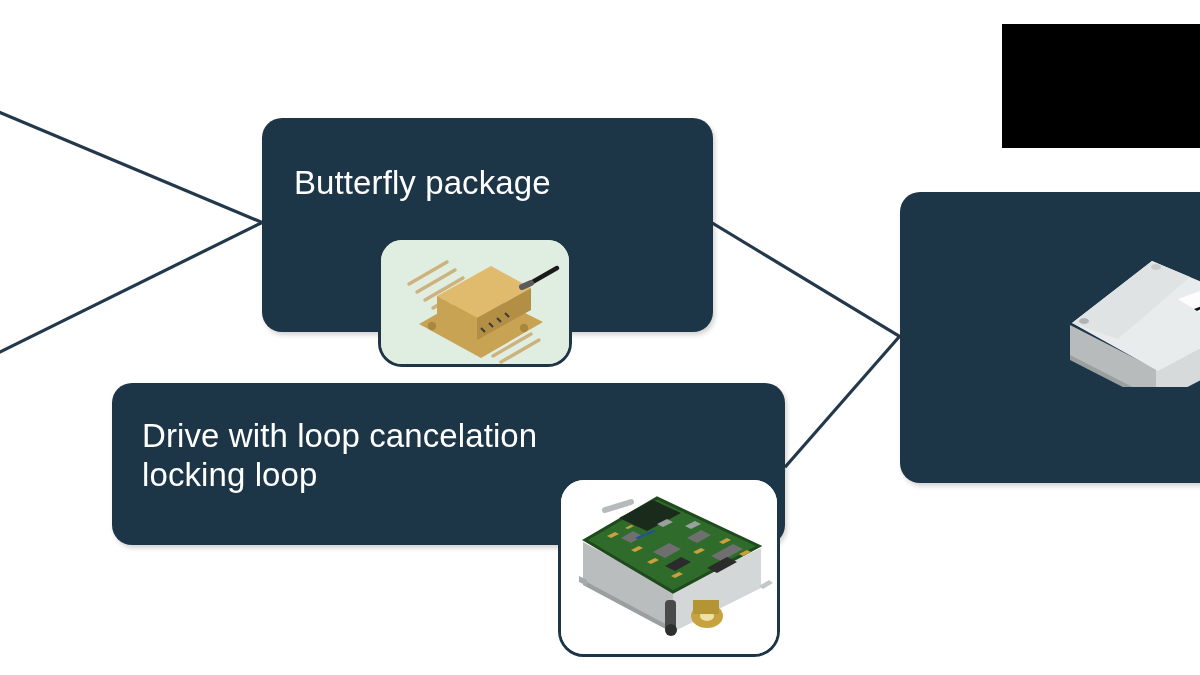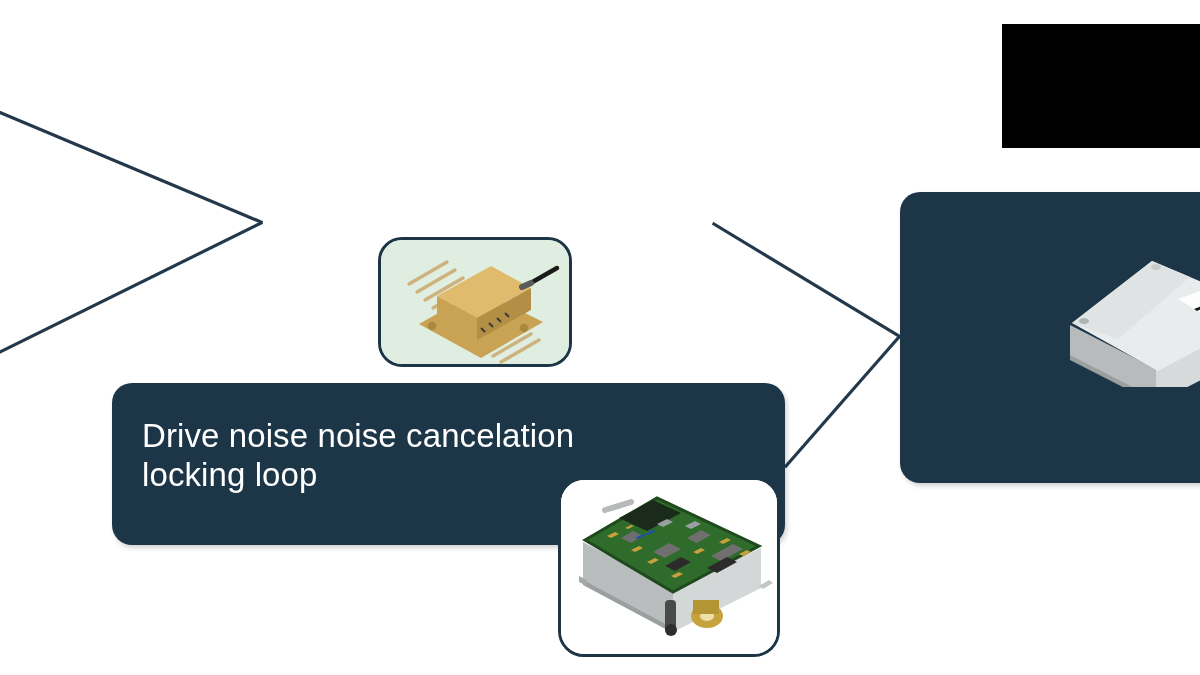--- a/index.html
+++ b/index.html
@@ -133,20 +133,23 @@
 
     <line x1="-6" y1="110" x2="261" y2="222" stroke="#23394b" stroke-width="3.2" stroke-linecap="square"></line>
 
     <line x1="-6" y1="355" x2="261" y2="223" stroke="#23394b" stroke-width="3.2" stroke-linecap="square"></line>
 
     <line x1="714" y1="224" x2="899" y2="336" stroke="#23394b" stroke-width="3.2" stroke-linecap="square"></line>
 
     <line x1="786" y1="466" x2="899" y2="337" stroke="#23394b" stroke-width="3.2" stroke-linecap="square"></line>
   </svg>
 
+  <div class="node" id="node-butterfly">
+    <div class="node-label">Butterfly package</div>
+  </div>
 
   <div class="thumb" id="thumb-butterfly">
     <svg width="188" height="124" viewBox="0 0 188 124">
       <rect x="0" y="0" width="188" height="124" fill="#dfeee0"></rect>
 
       <g stroke="#cdb27d" stroke-width="3.4" stroke-linecap="round">
         <line x1="28" y1="44" x2="66" y2="22"></line>
         <line x1="36" y1="52" x2="74" y2="30"></line>
         <line x1="44" y1="60" x2="82" y2="38"></line>
         <line x1="52" y1="68" x2="90" y2="46"></line>
@@ -179,21 +182,21 @@
       <g stroke="#3a3a3a" stroke-width="2">
         <line x1="100" y1="88" x2="104" y2="92"></line>
         <line x1="108" y1="83" x2="112" y2="87"></line>
         <line x1="116" y1="78" x2="120" y2="82"></line>
         <line x1="124" y1="73" x2="128" y2="77"></line>
       </g>
     </svg>
   </div>
 
   <div class="node" id="node-drive">
-    <div class="node-label">Drive noise noise cancelation
+    <div class="node-label">Drive with loop cancelation
 locking loop</div>
   </div>
 
   <div class="thumb" id="thumb-pcb">
     <svg width="216" height="174" viewBox="0 0 216 174">
       <rect x="0" y="0" width="216" height="174" fill="#ffffff"></rect>
 
       <polygon points="22,62 22,104 112,152 112,110" fill="#b9bdbd"></polygon>
 
       <polygon points="112,110 112,152 200,108 200,68" fill="#d3d7d7"></polygon>

